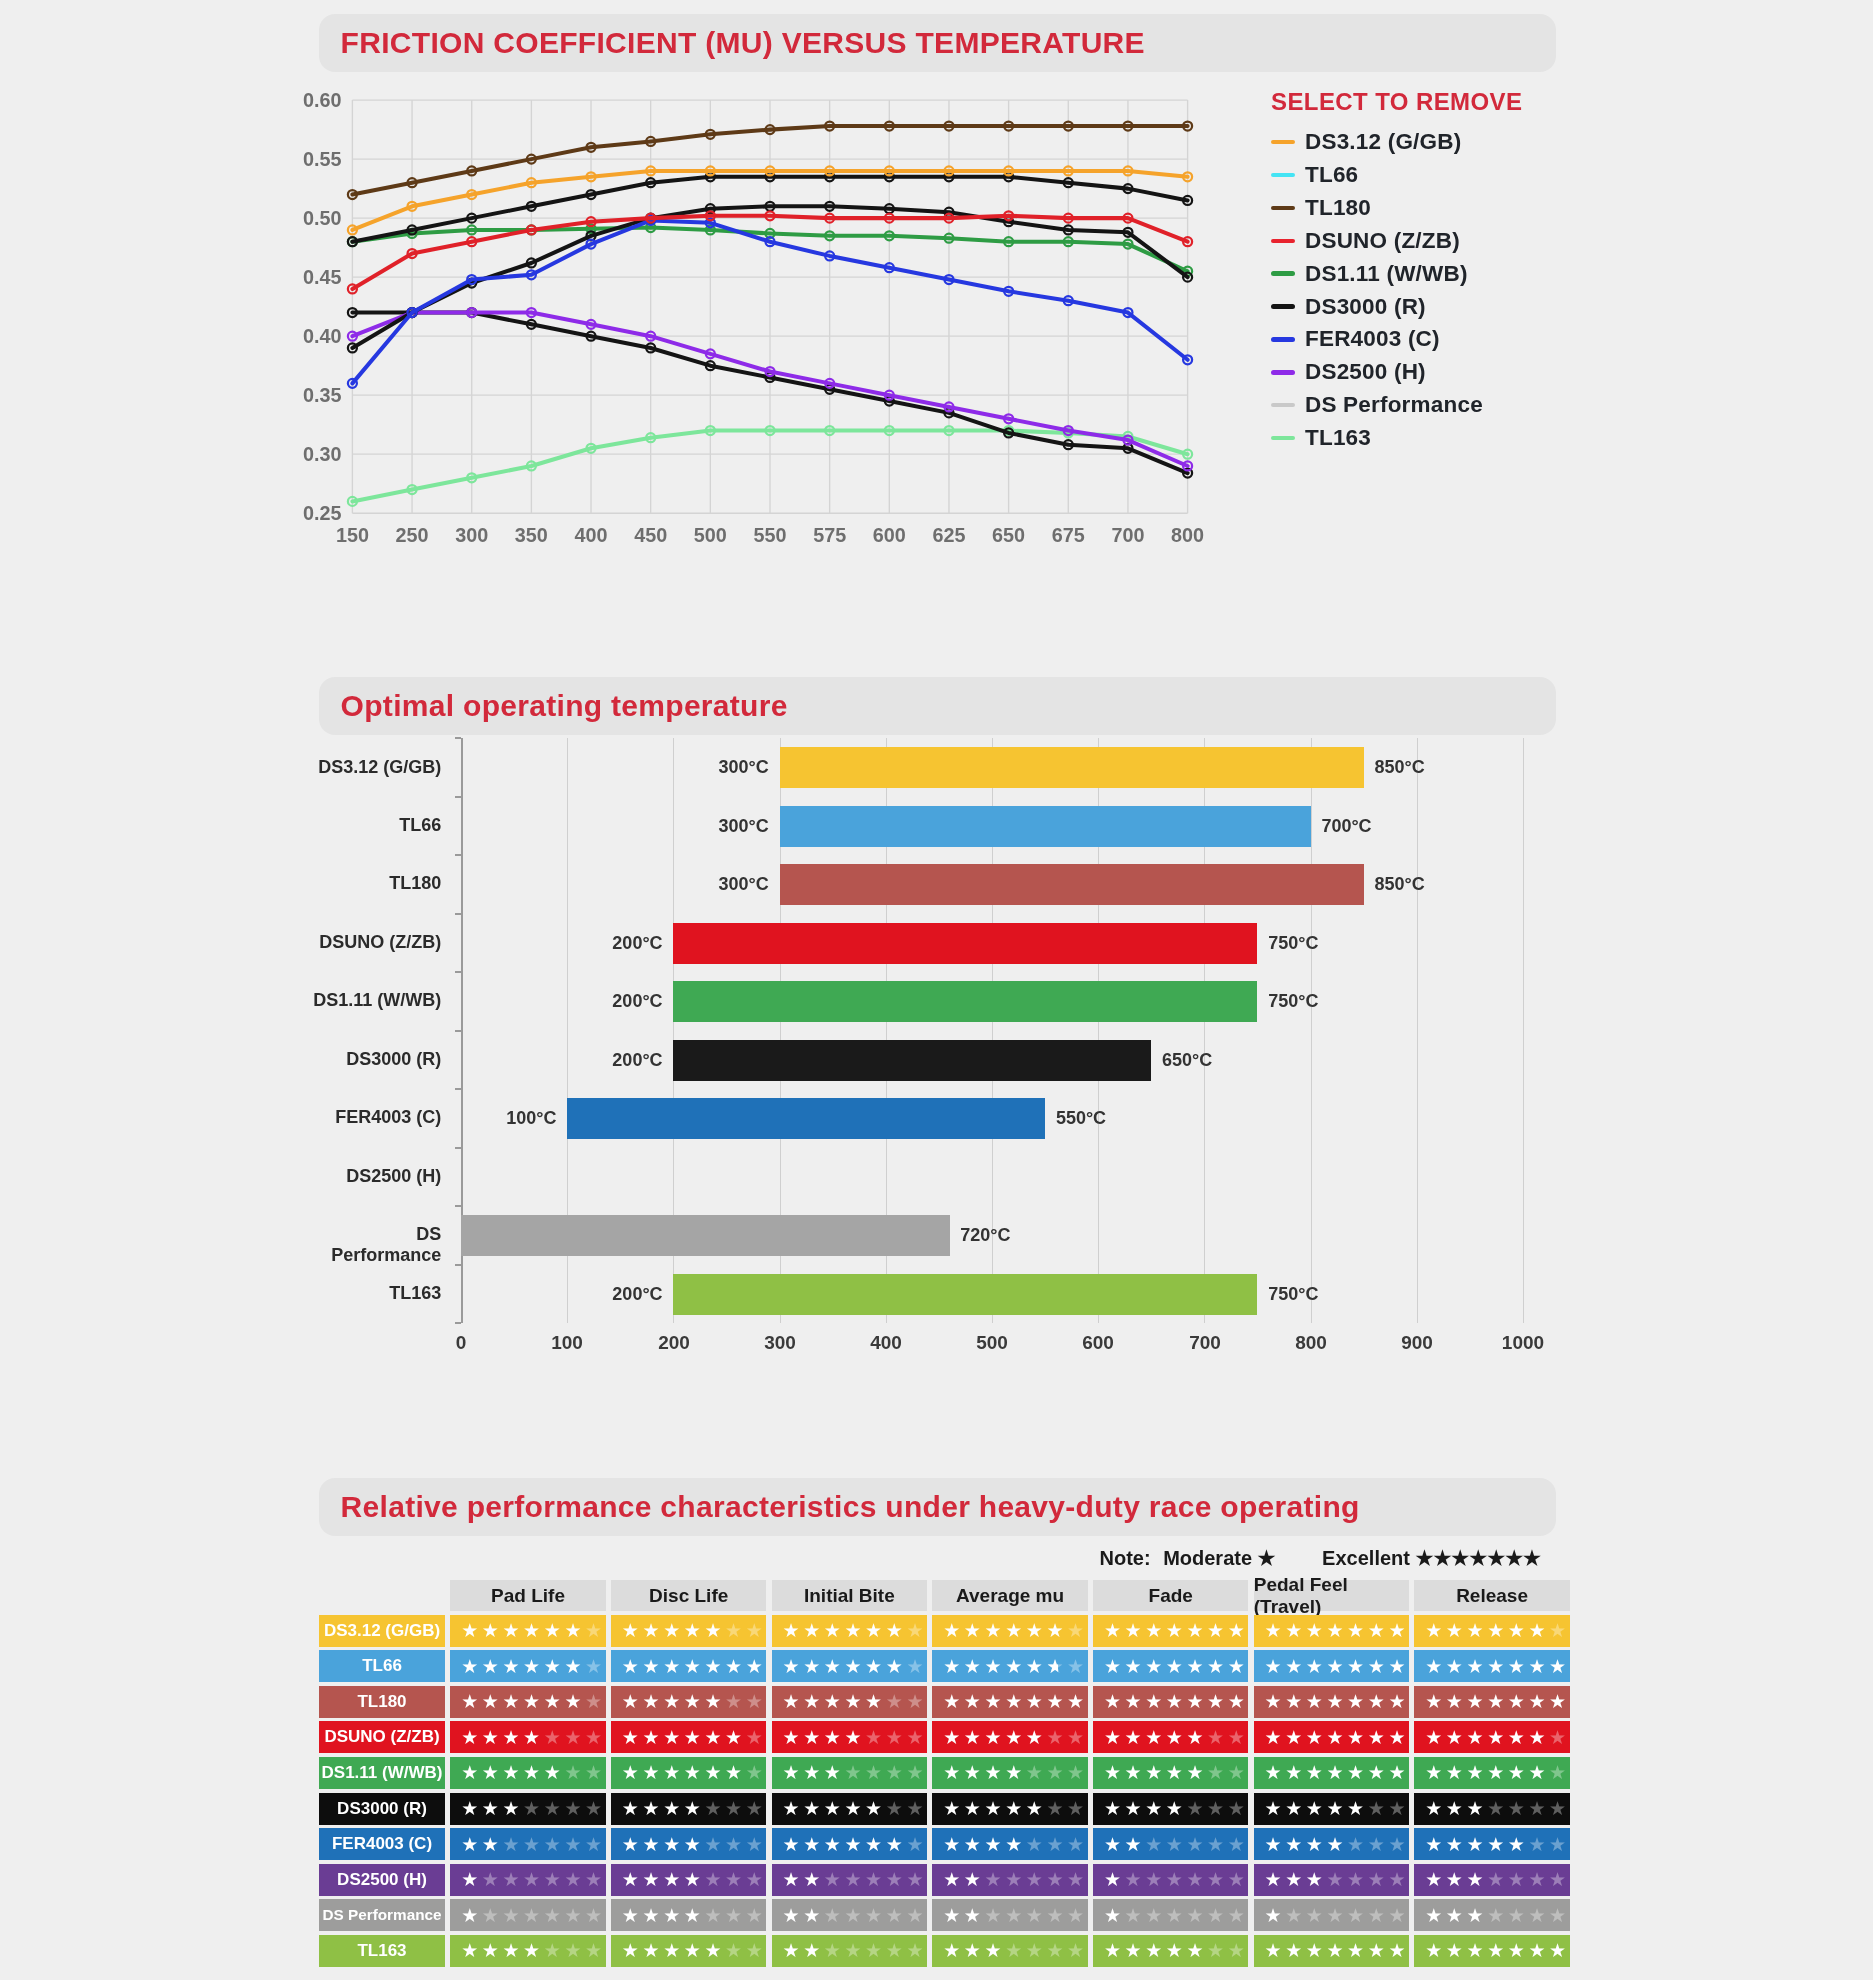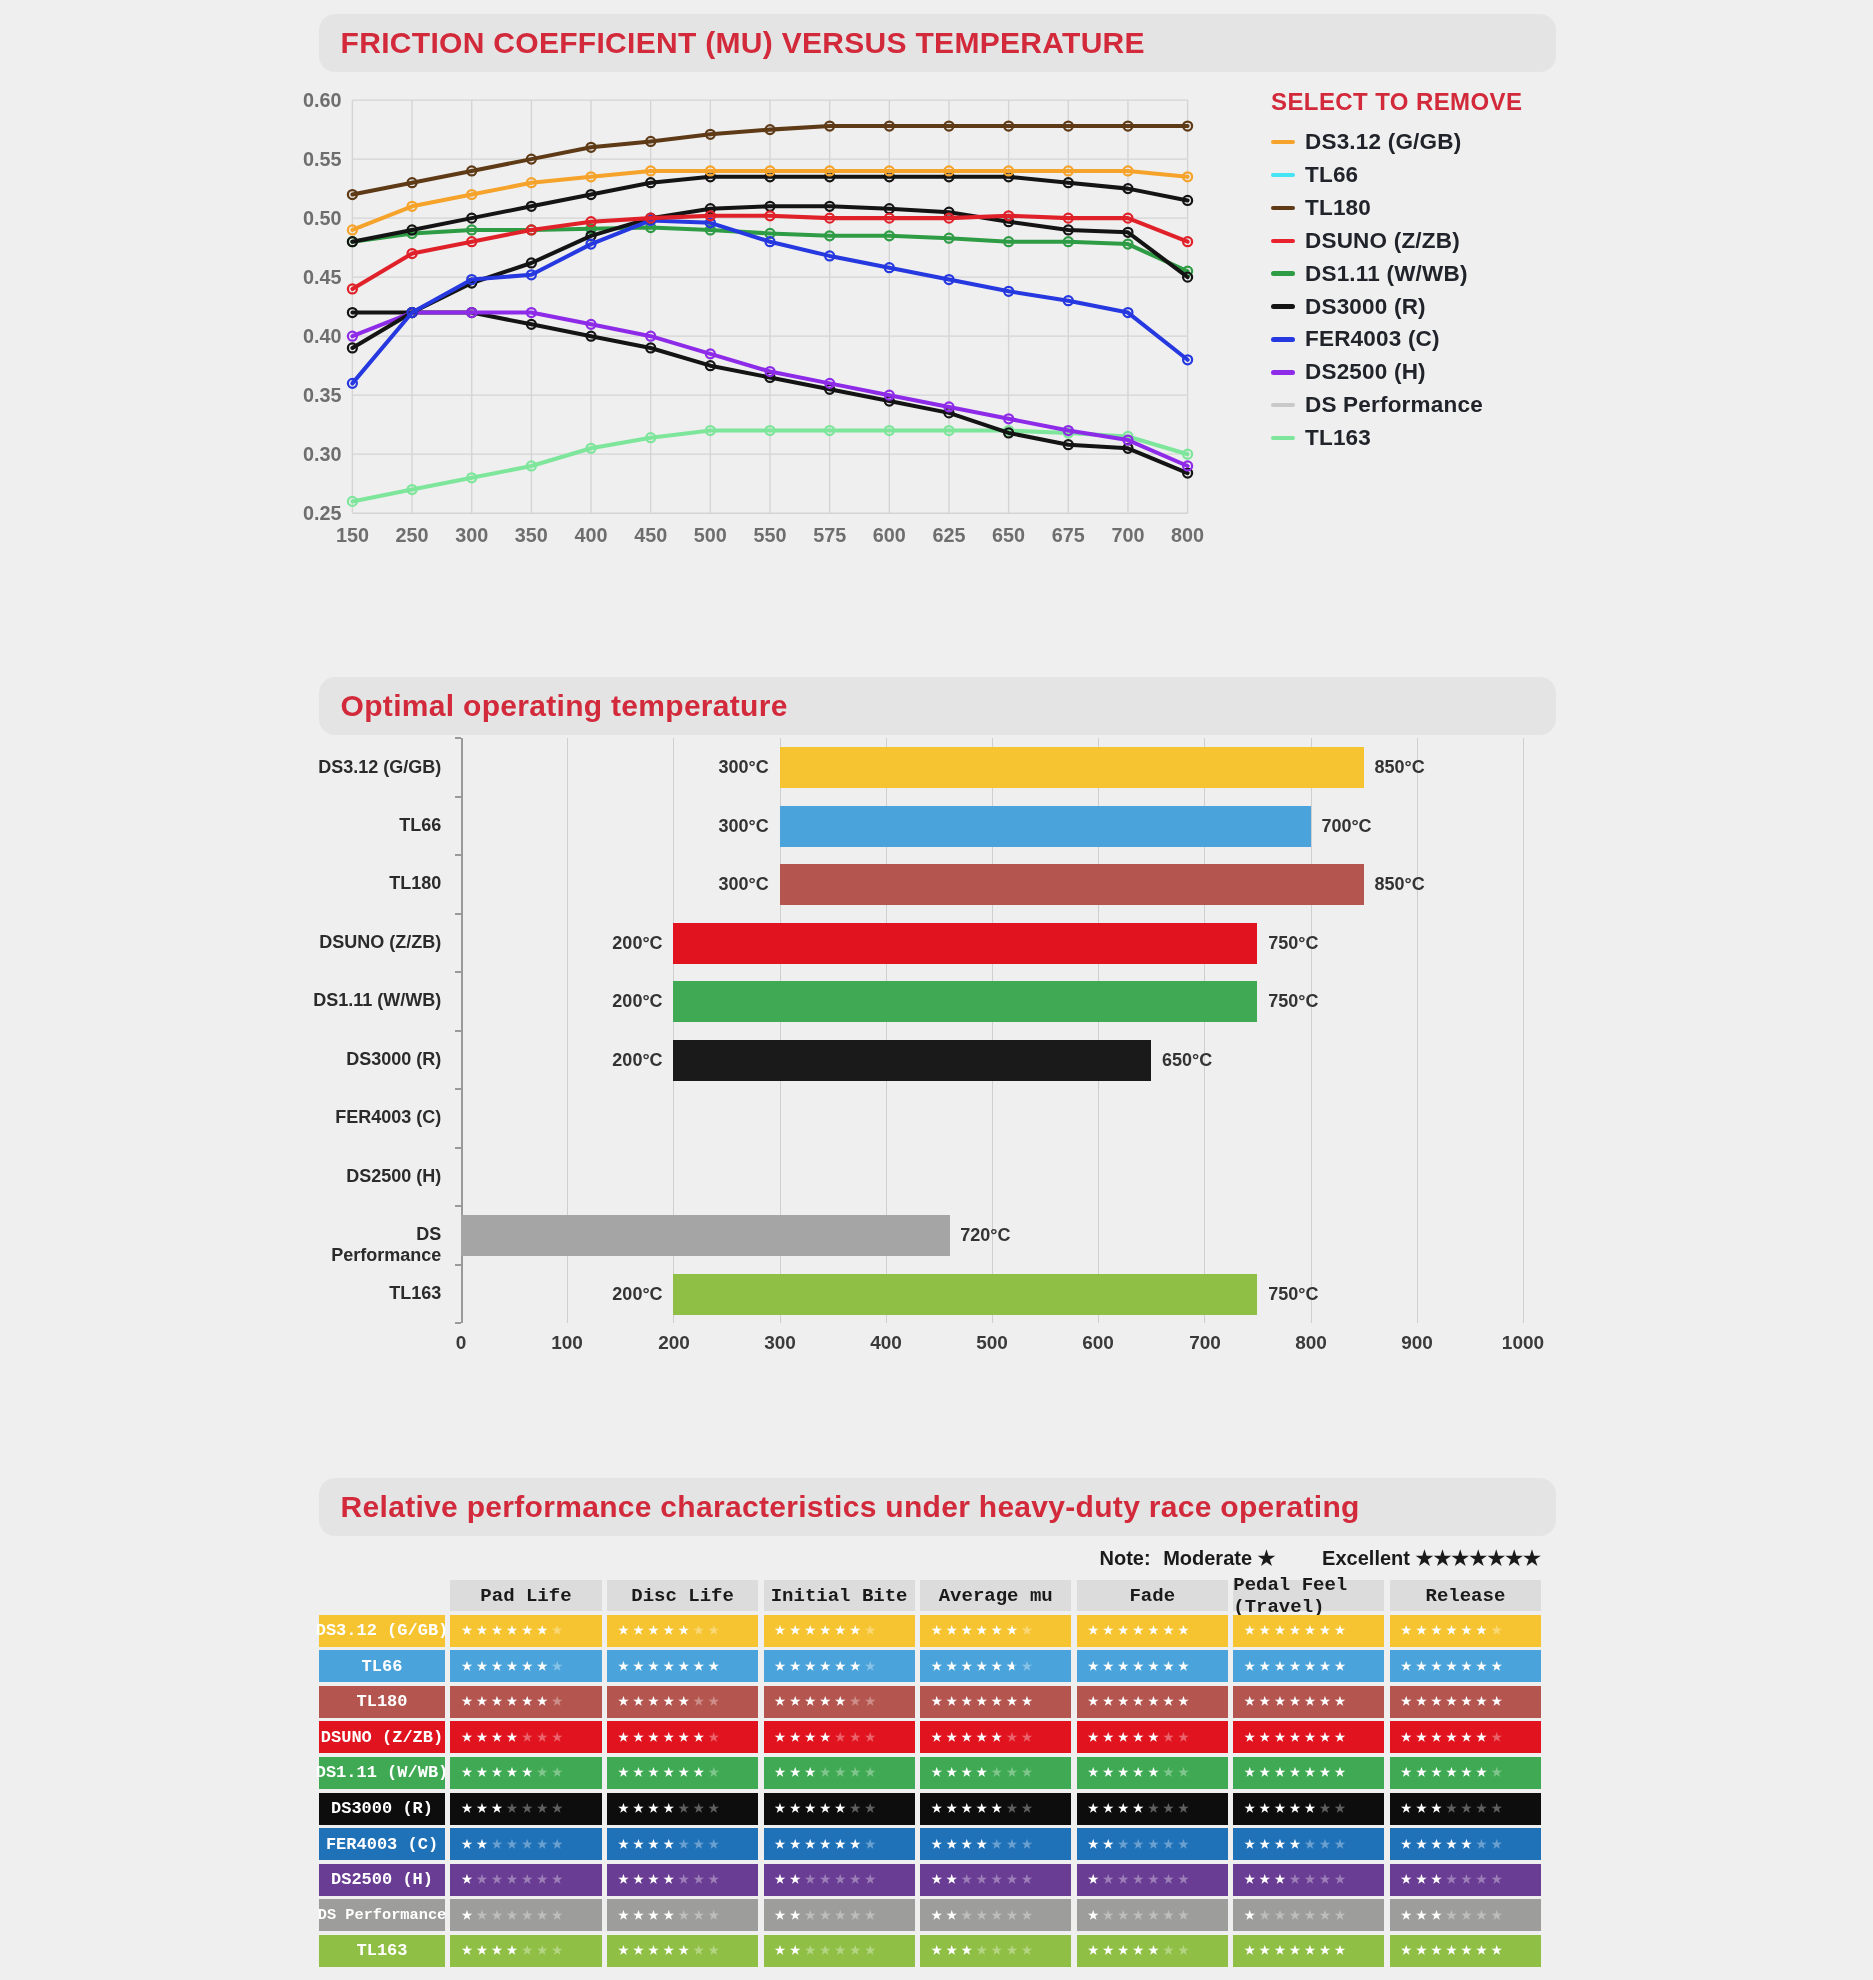--- a/index.html
+++ b/index.html
@@ -44,21 +44,21 @@
   .bc-xtick{position:absolute;top:594px;width:72px;margin-left:-36px;text-align:center;font-size:19px;font-weight:bold;color:#3a3a3a;}
   #bc-xlabel{position:absolute;top:628px;left:142px;width:1062px;text-align:center;font-size:21.6px;font-weight:bold;color:#1a1a1a;}
 
   
   #note{position:absolute;top:1546px;right:333px;font-size:20px;font-weight:bold;color:#1a1a1a;}
   #note .sp1{margin-left:7px;}
   #note .sp2{margin-left:41px;}
   #ratings{
     position:absolute;left:319px;top:1580px;width:1222px;
     display:grid;grid-template-columns:126px repeat(7,1fr);
-    column-gap:5.4px;row-gap:3.6px;font-family:Liberation Mono, monospace;
+    column-gap:5.4px;row-gap:3.6px;
   }
   .th{
     height:31px;background:#dcdcdc;display:flex;align-items:center;justify-content:center;
     font-size:19px;font-weight:bold;color:#1a1a1a;
   }
   .th.blank{background:transparent;}
   .rowlabel{
     height:32px;display:flex;align-items:center;justify-content:center;
     font-size:17px;font-weight:bold;color:#ffffff;white-space:nowrap;
   }
@@ -411,20 +411,24 @@
         <span class="bc-endlabel" style="left: calc(100% + 10.8px);">750°C</span>
       </div>
       <div class="bc-bar" style="top: 243px; left: 20%; width: 55%; background: rgb(63, 169, 83);">
         <span class="bc-startlabel" style="right: calc(100% + 10.8px);">200°C</span>
         <span class="bc-endlabel" style="left: calc(100% + 10.8px);">750°C</span>
       </div>
       <div class="bc-bar" style="top: 302px; left: 20%; width: 45%; background: rgb(26, 26, 26);">
         <span class="bc-startlabel" style="right: calc(100% + 10.8px);">200°C</span>
         <span class="bc-endlabel" style="left: calc(100% + 10.8px);">650°C</span>
       </div>
+      <div class="bc-bar" style="top: 360px; left: 10%; width: 45%; background: rgb(31, 113, 184);">
+        <span class="bc-startlabel" style="right: calc(100% + 10.8px);">100°C</span>
+        <span class="bc-endlabel" style="left: calc(100% + 10.8px);">550°C</span>
+      </div>
       <div class="bc-bar" style="top: 477px; left: 0%; width: 46%; background: rgb(165, 165, 165);">
         <span class="bc-endlabel" style="left: calc(100% + 10.8px);">720°C</span>
       </div>
       <div class="bc-bar" style="top: 536px; left: 20%; width: 55%; background: rgb(143, 192, 69);">
         <span class="bc-startlabel" style="right: calc(100% + 10.8px);">200°C</span>
         <span class="bc-endlabel" style="left: calc(100% + 10.8px);">750°C</span>
       </div>
     </div>
 <div class="bc-xtick" style="left: 142px;">0</div>
     <div class="bc-xtick" style="left: 248px;">100</div>

